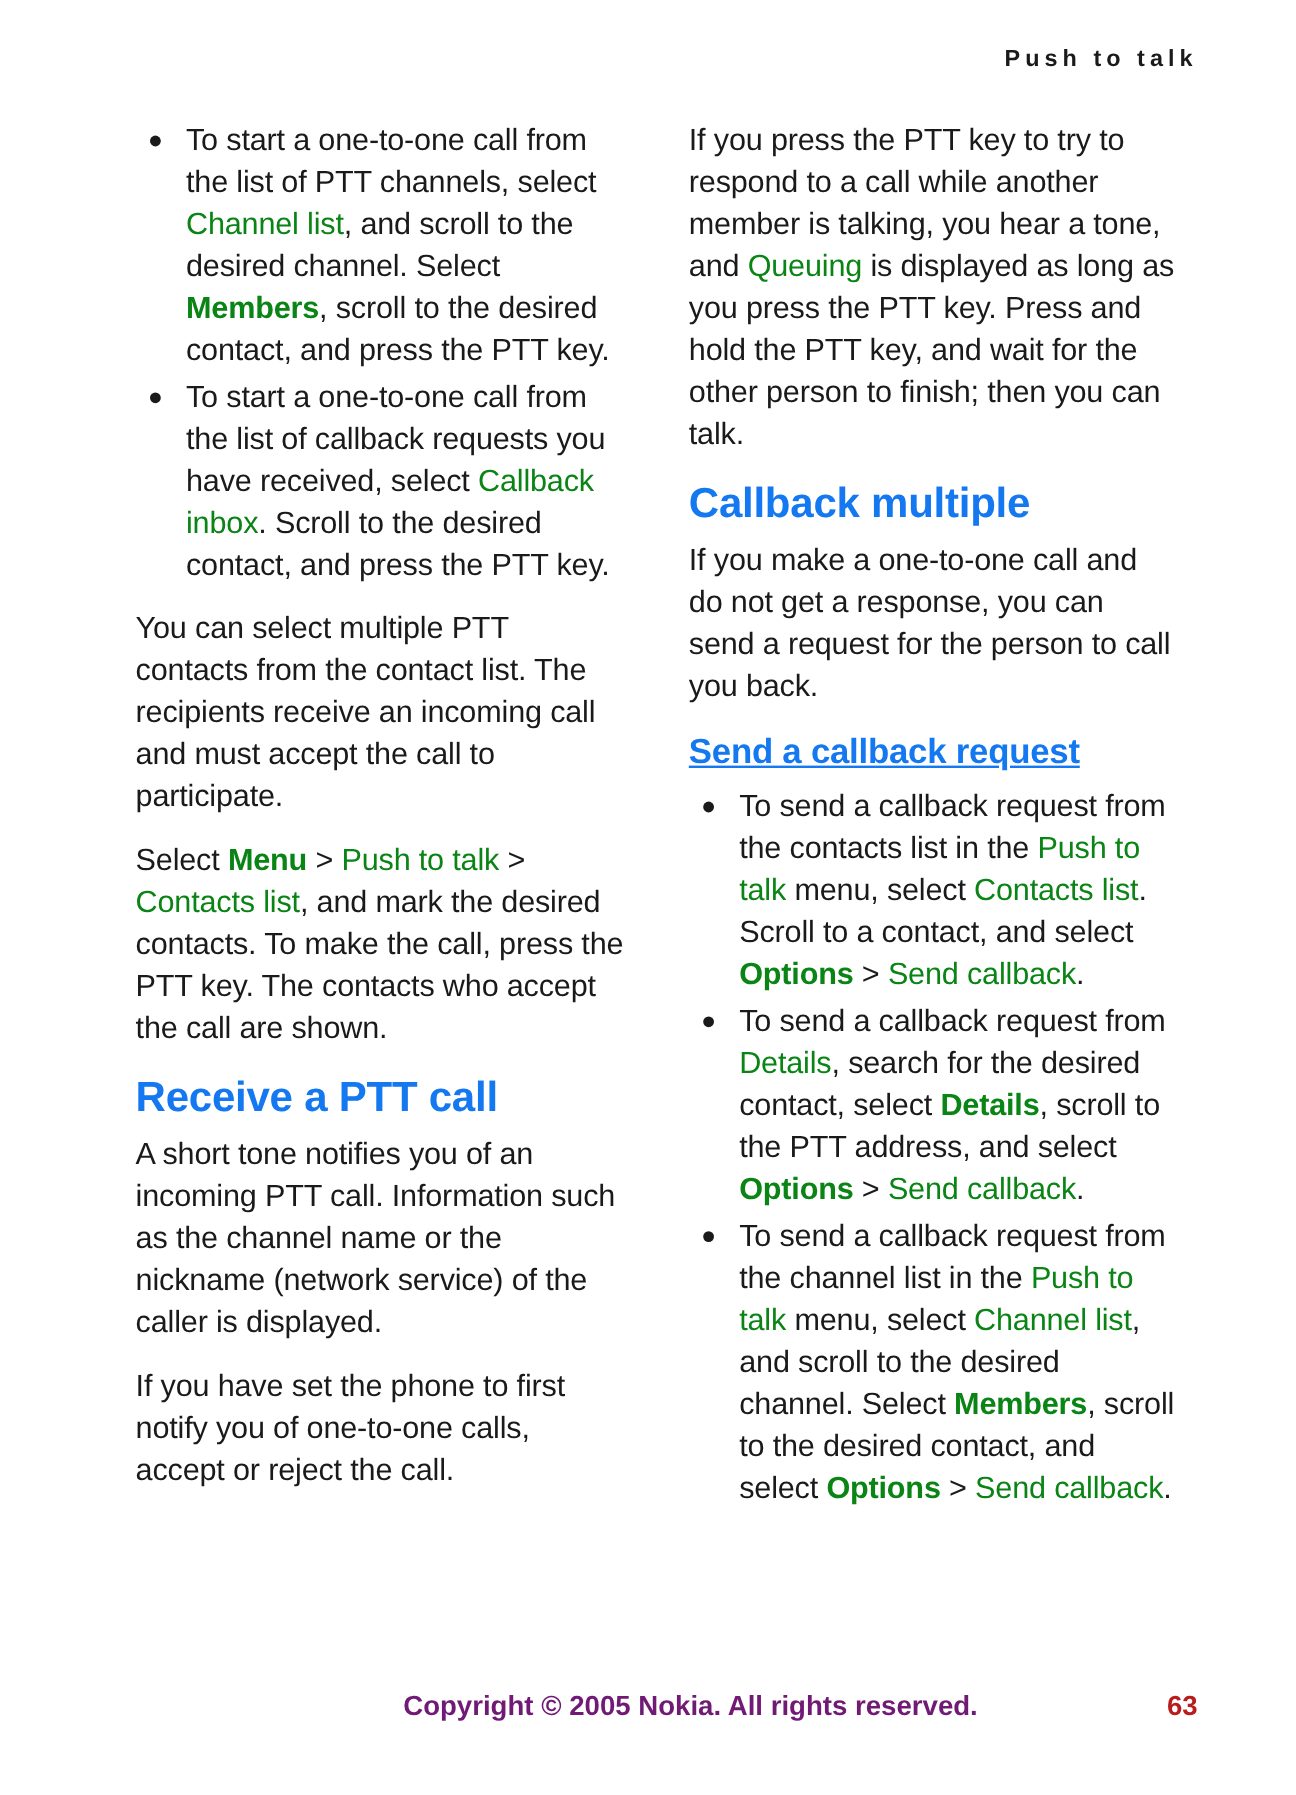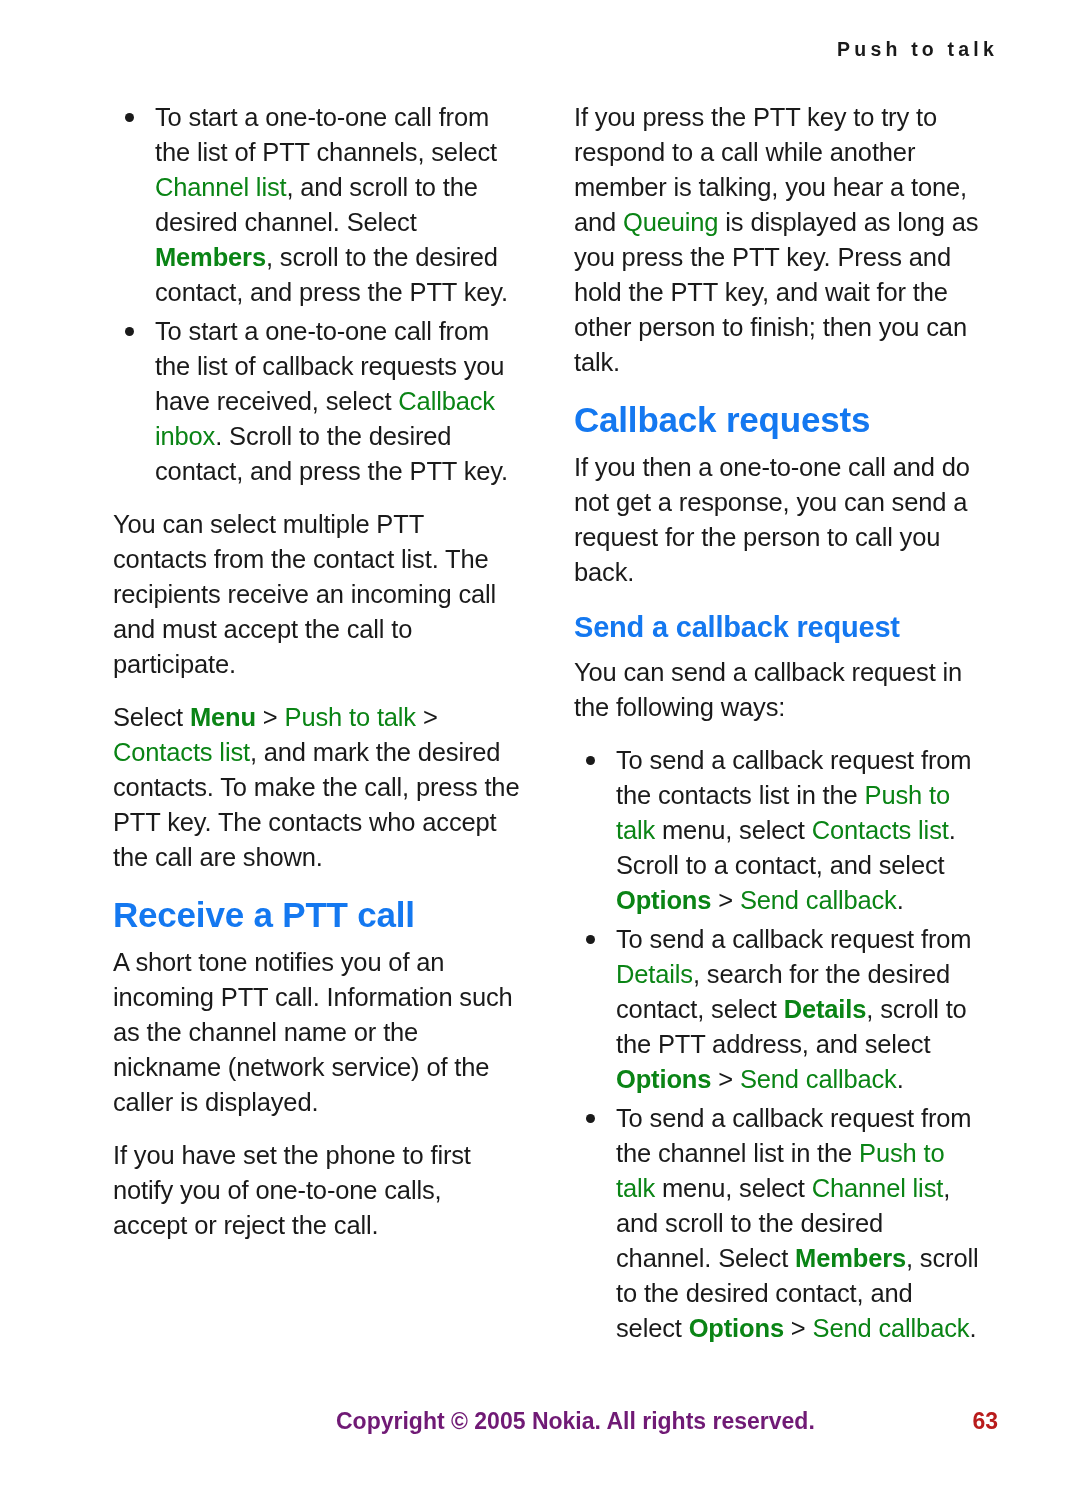--- a/index.html
+++ b/index.html
@@ -91,20 +91,21 @@
   h2.section {
     margin: 22px 0 8px 0;
     font-size: 29px;
     line-height: 39px;
     font-weight: 700;
     color: #1478f0;
     letter-spacing: -0.2px;
   }
   h2.section.tight {
     margin-top: 14px;
+    text-decoration: underline;
   }
 
   
   .ui {
     color: #0a8415;
   }
   .ui-b {
     color: #0a8415;
     font-weight: 700;
   }
@@ -163,27 +164,26 @@
 
       <p class="body">A short tone notifies you of an incoming PTT call. Information such as the channel name or the nickname (network service) of the caller is displayed.</p>
 
       <p class="body">If you have set the phone to first notify you of one-to-one calls, accept or reject the call.</p>
     </div>
 
     <div class="col">
 
       <p class="body"><span>If you press the PTT key to try to respond to a call while another member is talking, you hear a tone, and </span><span class="ui">Queuing</span><span> is displayed as long as you press the PTT key. Press and hold the PTT key, and wait for the other person to finish; then you can talk.</span></p>
 
-      <h1 class="chapter">Callback requests</h1>
+      <h1 class="chapter">Callback multiple</h1>
 
-      <p class="body">If you then a one-to-one call and do not get a response, you can send a request for the person to call you back.</p>
+      <p class="body">If you make a one-to-one call and do not get a response, you can send a request for the person to call you back.</p>
 
       <h2 class="section tight">Send a callback request</h2>
 
-      <p class="body">You can send a callback request in the following ways:</p>
 
       <ul class="bullets">
           <li><span class="dot"></span><span><span>To send a callback request from the contacts list in the </span><span class="ui">Push to talk</span><span> menu, select </span><span class="ui">Contacts list</span><span>. Scroll to a contact, and select </span><span class="ui-b">Options</span><span class="sep"> &gt; </span><span class="ui">Send callback</span><span>.</span></span></li>
           <li><span class="dot"></span><span><span>To send a callback request from </span><span class="ui">Details</span><span>, search for the desired contact, select </span><span class="ui-b">Details</span><span>, scroll to the PTT address, and select </span><span class="ui-b">Options</span><span class="sep"> &gt; </span><span class="ui">Send callback</span><span>.</span></span></li>
           <li><span class="dot"></span><span><span>To send a callback request from the channel list in the </span><span class="ui">Push to talk</span><span> menu, select </span><span class="ui">Channel list</span><span>, and scroll to the desired channel. Select </span><span class="ui-b">Members</span><span>, scroll to the desired contact, and select </span><span class="ui-b">Options</span><span class="sep"> &gt; </span><span class="ui">Send callback</span><span>.</span></span></li>
         </ul>
     </div>
   </div>
 
   <div class="footer">

